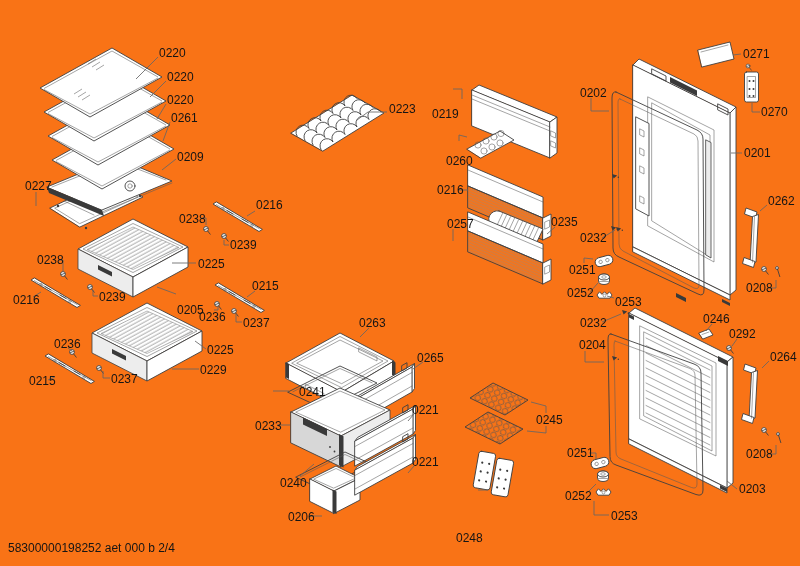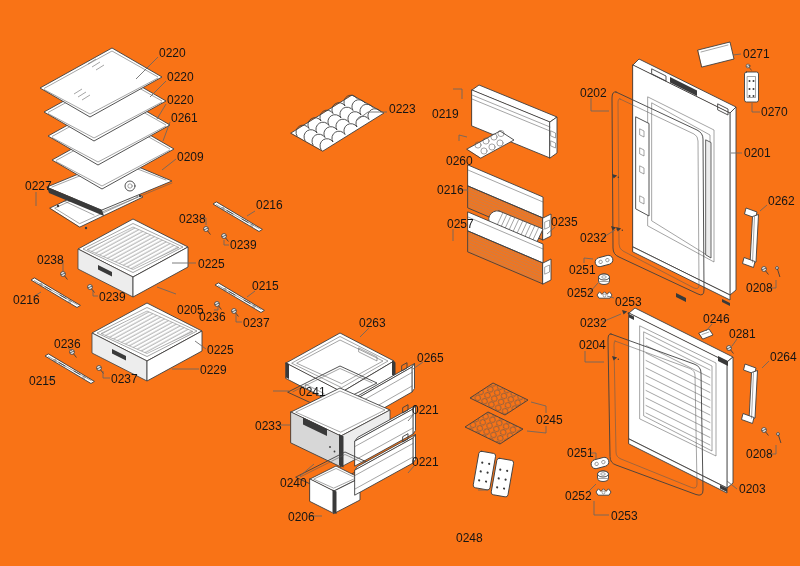--- a/index.html
+++ b/index.html
@@ -516,24 +516,25 @@
       <span class="part-label" style="left: 761px; top: 106px;">0270</span>
       <span class="part-label" style="left: 744px; top: 147px;">0201</span>
       <span class="part-label" style="left: 768px; top: 195px;">0262</span>
       <span class="part-label" style="left: 580px; top: 232px;">0232</span>
       <span class="part-label" style="left: 569px; top: 264px;">0251</span>
       <span class="part-label" style="left: 567px; top: 287px;">0252</span>
       <span class="part-label" style="left: 615px; top: 296px;">0253</span>
       <span class="part-label" style="left: 746px; top: 282px;">0208</span>
       <span class="part-label" style="left: 580px; top: 317px;">0232</span>
       <span class="part-label" style="left: 703px; top: 313px;">0246</span>
-      <span class="part-label" style="left: 729px; top: 328px;">0281</span>
+      <span class="part-label" style="left: 729px; top: 328px;">0292</span>
       <span class="part-label" style="left: 579px; top: 339px;">0204</span>
       <span class="part-label" style="left: 770px; top: 351px;">0264</span>
       <span class="part-label" style="left: 567px; top: 447px;">0251</span>
       <span class="part-label" style="left: 746px; top: 448px;">0208</span>
       <span class="part-label" style="left: 565px; top: 490px;">0252</span>
       <span class="part-label" style="left: 739px; top: 483px;">0203</span>
       <span class="part-label" style="left: 611px; top: 510px;">0253</span>
     </div>
 
+<div class="footer">58300000198252 aet 000 b 2/4</div>
 
 </div>
 
 </body></html>

